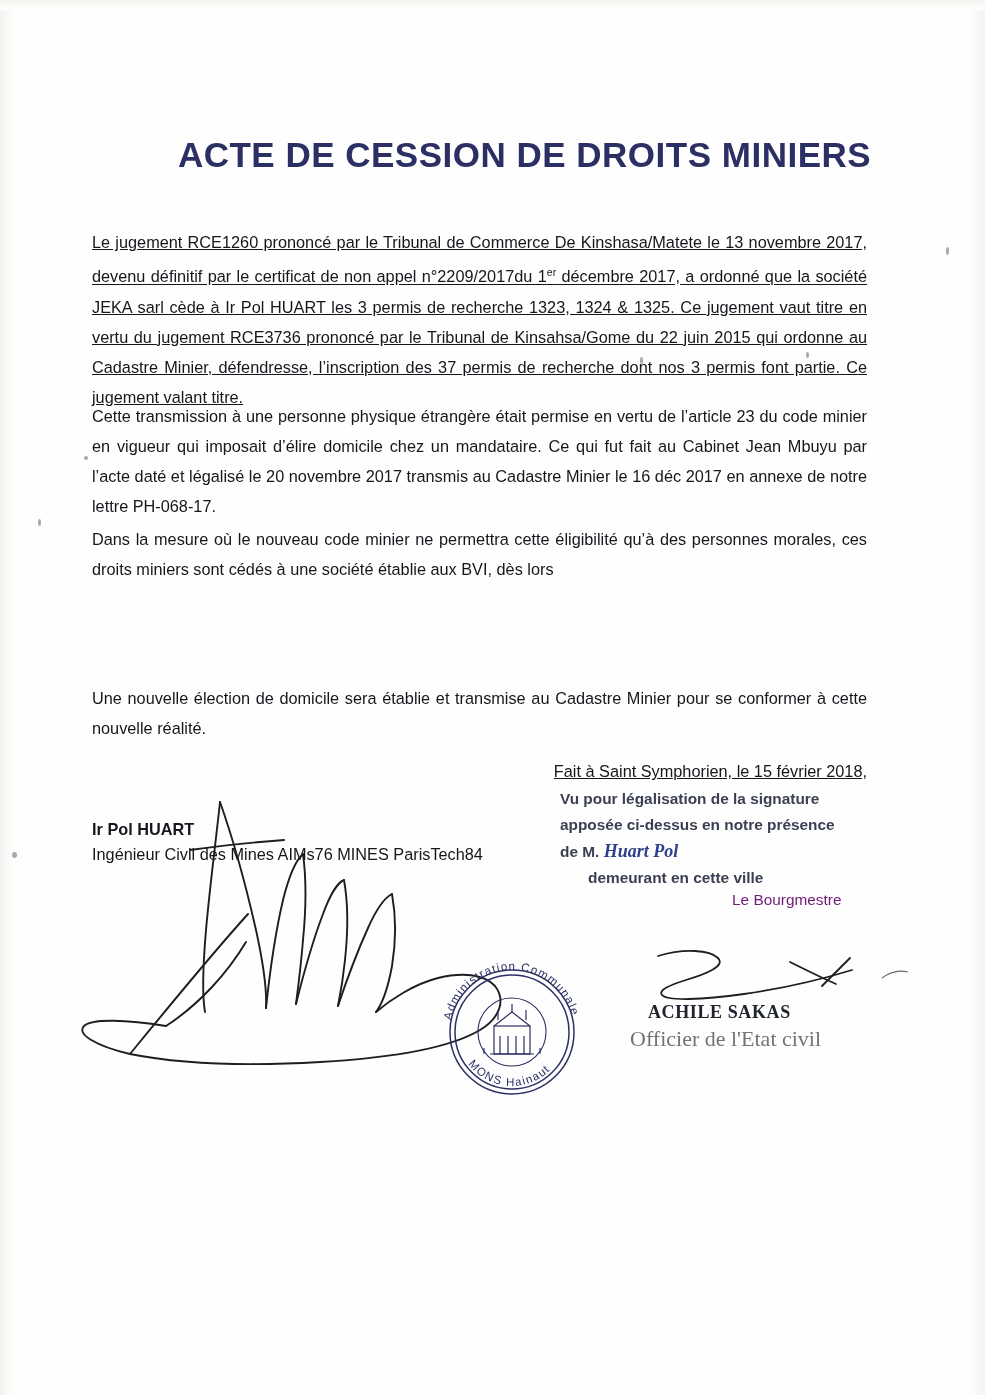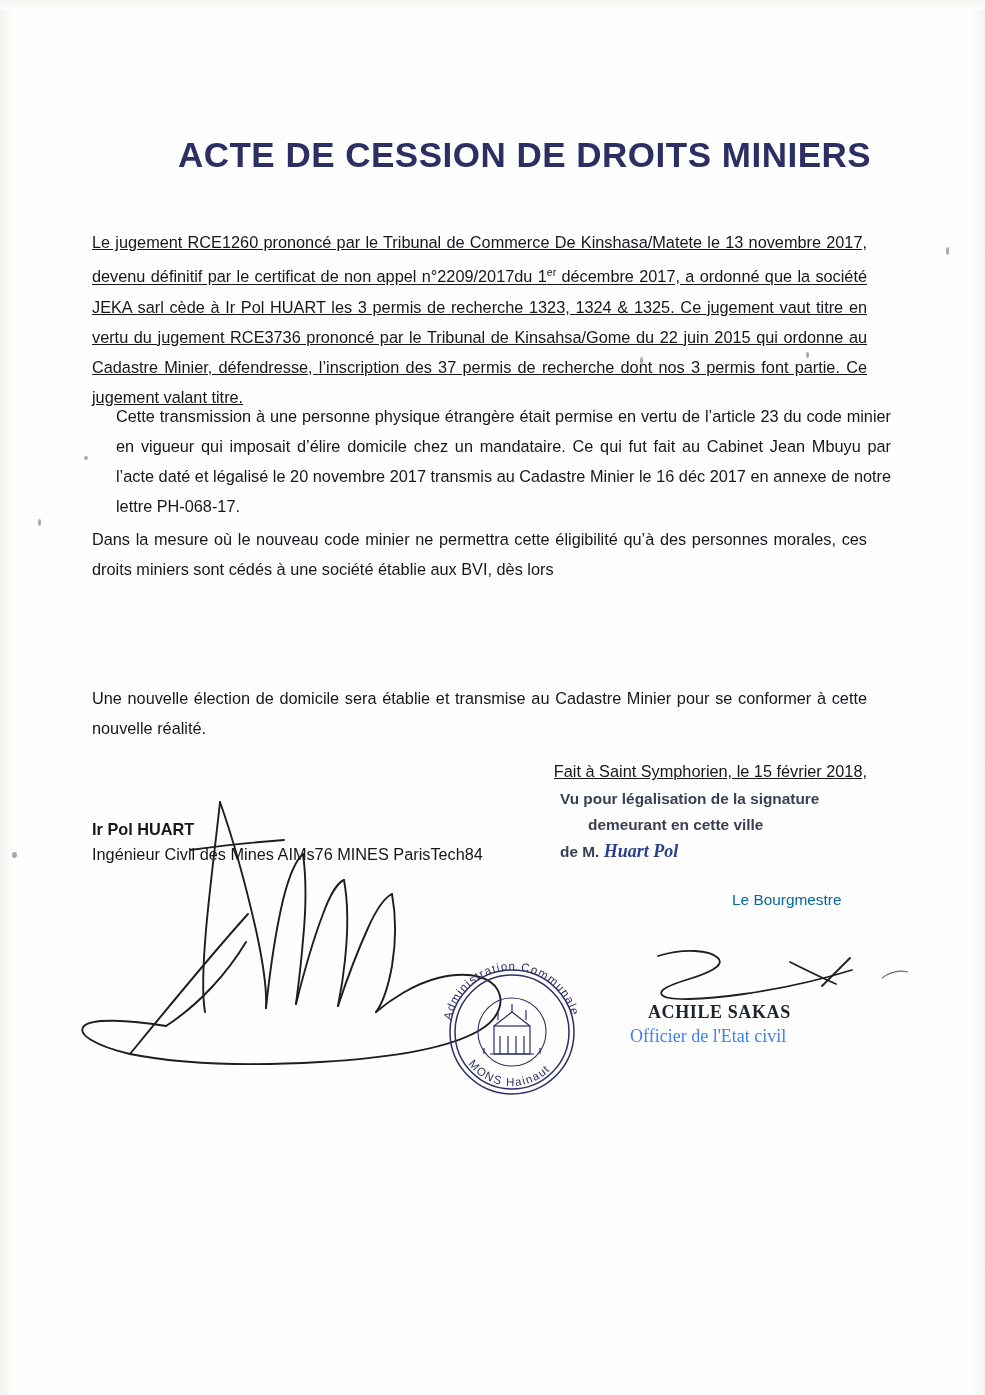--- a/index.html
+++ b/index.html
@@ -60,21 +60,21 @@
     position: absolute;
     left: 92px;
     width: 775px;
     font-size: 16.3px;
     line-height: 30px;
     color: #16161c;
     text-align: justify;
   }
 
   .p1 { top: 211px; text-decoration: underline; }
-  .p2 { top: 385px; margin-left: 24px; }
+  .p2 { top: 385px; }
   .p3 { top: 508px; }
   .p4 { top: 578px; font-weight: bold; }
   .p5 { top: 648px; margin-top: 35px; }
   .p6 { top: 740px; text-align: right; text-decoration: underline; }
 
   sup { font-size: 10.5px; vertical-align: super; }
 
   
   .sig-left-name {
     position: absolute;
@@ -121,40 +121,40 @@
     font-size: 17px;
     font-weight: bold;
     color: #20242e;
     line-height: 25px;
   }
   .bourgmestre {
     position: absolute;
     left: 732px;
     top: 891px;
     font-size: 15.4px;
-    color: #0369a1;
+    color: #701a75;
   }
 
   .officer-name {
     position: absolute;
     left: 648px;
     top: 1002px;
     font-size: 18px;
     font-weight: bold;
     font-family: "Liberation Serif", serif;
     color: #20242e;
     letter-spacing: 0.6px;
   }
   .officer-role {
     position: absolute;
     left: 630px;
     top: 1026px;
-    font-size: 18px;
+    font-size: 22px;
     font-family: "Liberation Serif", serif;
-    color: #3b82f6;
+    color: #737373;
   }
 
   
   .ink {
     position: absolute;
     pointer-events: none;
   }
   .ink svg { display: block; overflow: visible; }
 
   .speck {
@@ -209,25 +209,26 @@
         <path d="M322 104 C326 126 326 152 322 176 C318 198 312 214 306 222"></path>
         <path d="M306 222 C320 210 344 194 368 188 C392 182 414 184 425 196 C436 210 430 228 410 240 C380 258 320 268 250 272 C180 276 110 274 60 264 C26 256 6 244 14 236 C22 228 58 230 96 236"></path>
         <path d="M96 236 C130 214 158 182 176 152"></path>
         <path d="M60 264 C96 220 140 166 178 124"></path>
       </g>
     </svg>
   </div>
 
   <div class="legal-block">
     <div class="legal-line">Vu pour légalisation de la signature</div>
-    <div class="legal-line legal-indent">demeurant en cette ville</div>
+    <div class="legal-line">apposée ci-dessus en notre présence</div>
     <div class="legal-line">
       <span>de M.</span>
       <span class="hand">Huart Pol</span>
     </div>
+    <div class="legal-line legal-indent">demeurant en cette ville</div>
   </div>
 
 
   <div class="bourgmestre">Le Bourgmestre</div>
 
   <div class="ink" style="left:640px;top:948px;">
     <svg width="250" height="60" viewBox="0 0 250 60">
       <g fill="none" stroke="#1d1d22" stroke-width="1.8" stroke-linecap="round">
         <path d="M18 8 C44 0 70 2 78 10 C86 18 66 26 46 32 C30 37 18 42 22 47 C27 53 62 52 104 46 C146 40 186 30 212 22"></path>
         <path d="M150 14 C166 22 182 30 196 36"></path>

